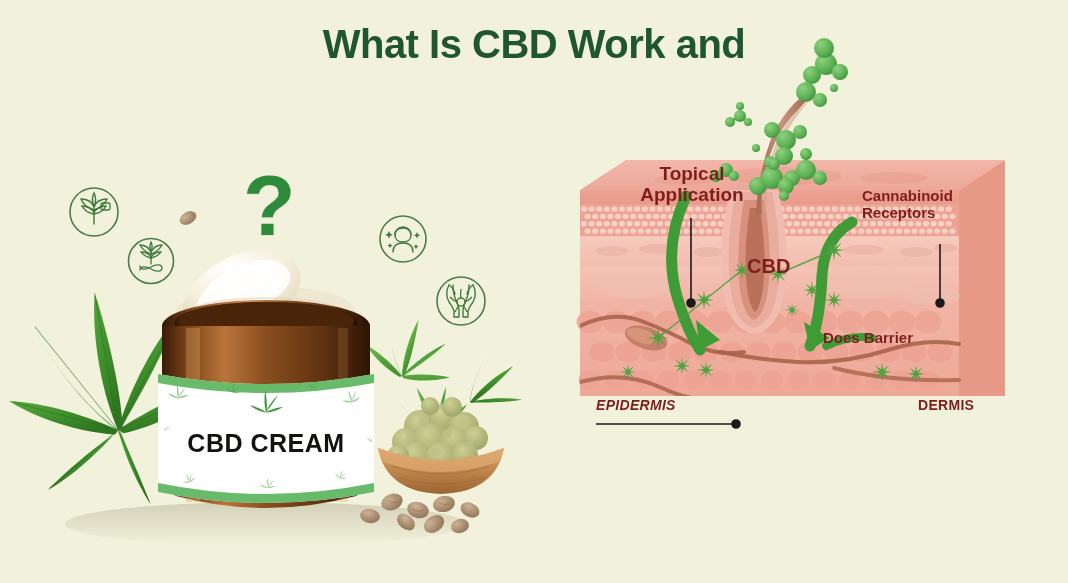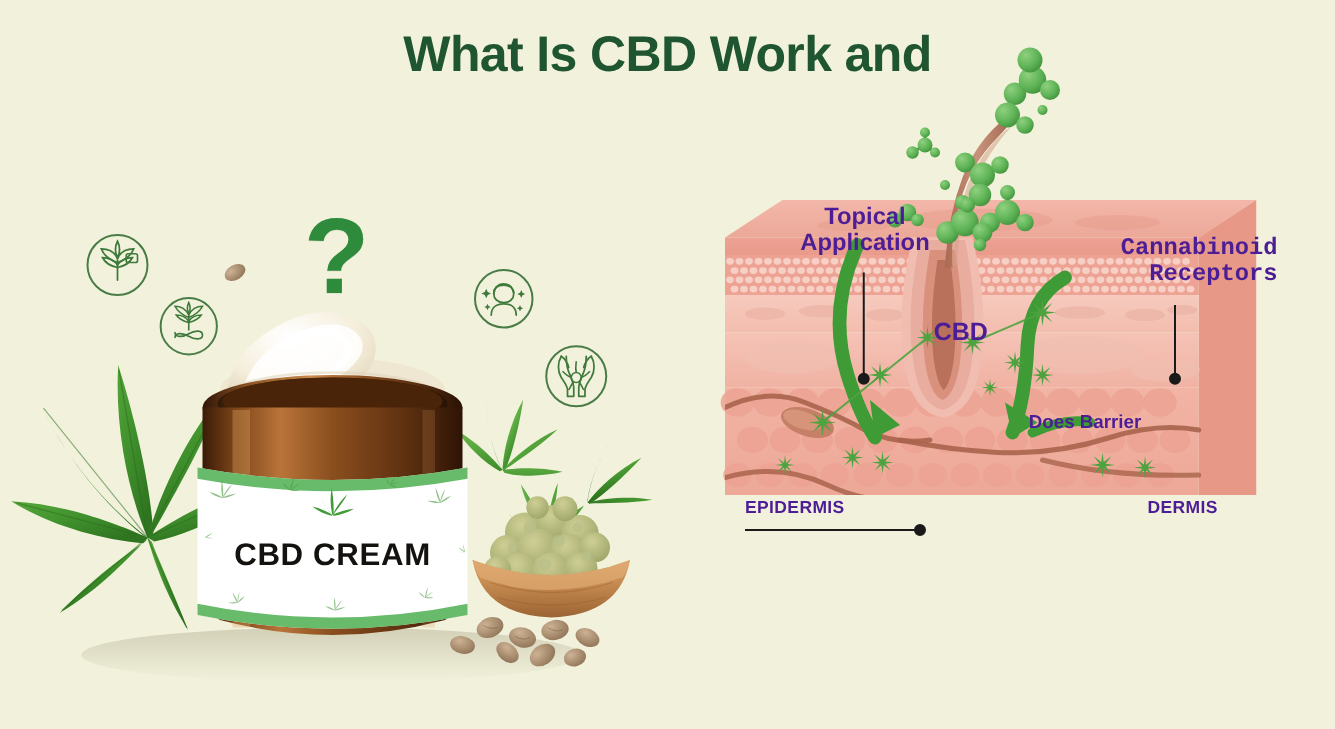--- a/index.html
+++ b/index.html
@@ -29,28 +29,28 @@
 
   
   #qmark{
     position:absolute;left:243px;top:162px;
     font-size:86px;font-weight:bold;color:#2e8b3c;
     line-height:1;
     text-shadow:0 1px 0 rgba(0,0,0,.06);
   }
 
   .lbl{
-    position:absolute;color:#4c1d95;font-weight:bold;
+    position:absolute;color:#7f1d1d;font-weight:bold;
     line-height:1.12;white-space:nowrap;
   }
   #lblTopical{left:612px;top:163px;width:160px;font-size:19px;text-align:center;}
-  #lblRecept{left:862px;top:188px;width:160px;font-size:19px;text-align:right;font-family:Liberation Mono, monospace;}
+  #lblRecept{left:862px;top:188px;width:160px;font-size:15px;text-align:left;}
   #lblCBD{left:747px;top:255px;font-size:20px;}
   #lblSkinBarrier{left:823px;top:330px;font-size:15px;}
-  #lblEpi{left:596px;top:398px;font-size:14px;letter-spacing:.3px;}
+  #lblEpi{left:596px;top:398px;font-size:14px;letter-spacing:.3px;font-style:italic;}
   #lblDermis{left:918px;top:398px;font-size:14px;letter-spacing:.3px;}
 </style>
 </head>
 <body>
 
 <div id="stage">
 
   <div id="title">
     <span class="ln">What Is CBD Work and</span>
   </div>

